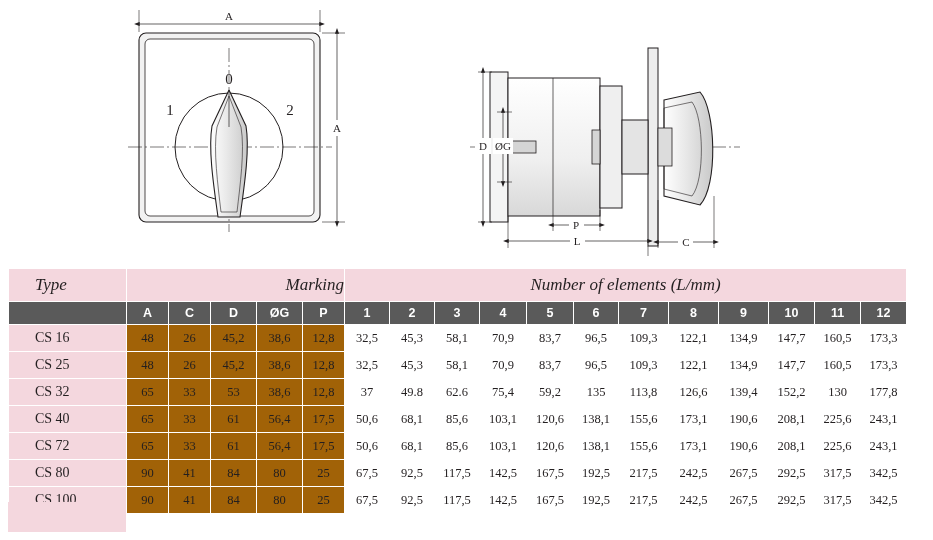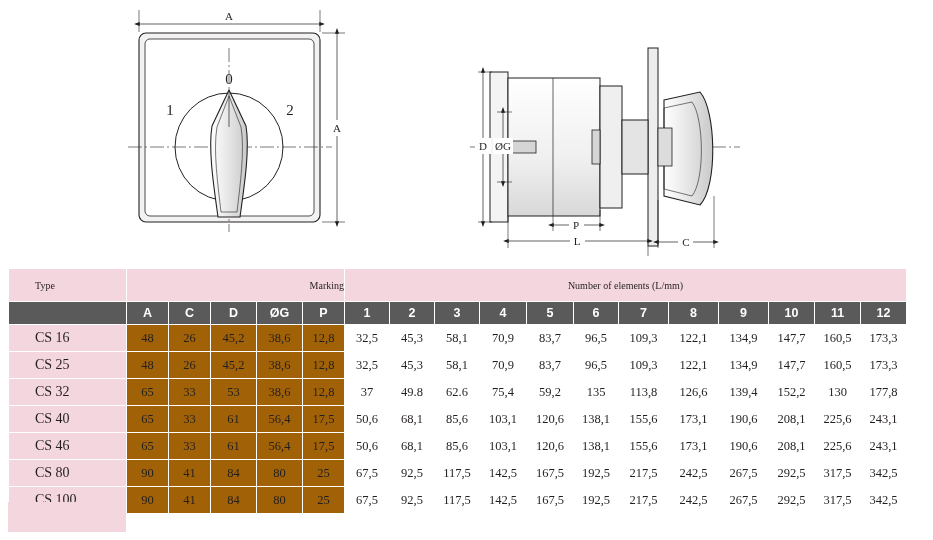--- a/index.html
+++ b/index.html
@@ -43,21 +43,22 @@
     text-align: center;
     vertical-align: middle;
     padding: 0;
     height: 26px;
     font-weight: normal;
     color: #231f20;
   }
   table.spec tr.head-top th {
     background: #f4d7de;
     height: 32px;
-    font-size: 10px;
+    font-size: 17px;
+    font-style: italic;
   }
   table.spec tr.head-sub th {
     background: #5a5a5a;
     color: #ffffff;
     height: 22px;
     font-size: 12.5px;
     font-weight: bold;
     font-family: "Liberation Sans", sans-serif;
   }
   table.spec tr.head-top th.type-cell {
@@ -347,21 +348,21 @@
           <td class="val">120,6</td>
           <td class="val">138,1</td>
           <td class="val">155,6</td>
           <td class="val">173,1</td>
           <td class="val">190,6</td>
           <td class="val">208,1</td>
           <td class="val">225,6</td>
           <td class="val">243,1</td>
         </tr>
         <tr>
-          <td class="type-col">CS 46</td>
+          <td class="type-col">CS 72</td>
           <td class="dim">65</td>
           <td class="dim">33</td>
           <td class="dim">61</td>
           <td class="dim">56,4</td>
           <td class="dim">17,5</td>
           <td class="val">50,6</td>
           <td class="val">68,1</td>
           <td class="val">85,6</td>
           <td class="val">103,1</td>
           <td class="val">120,6</td>

